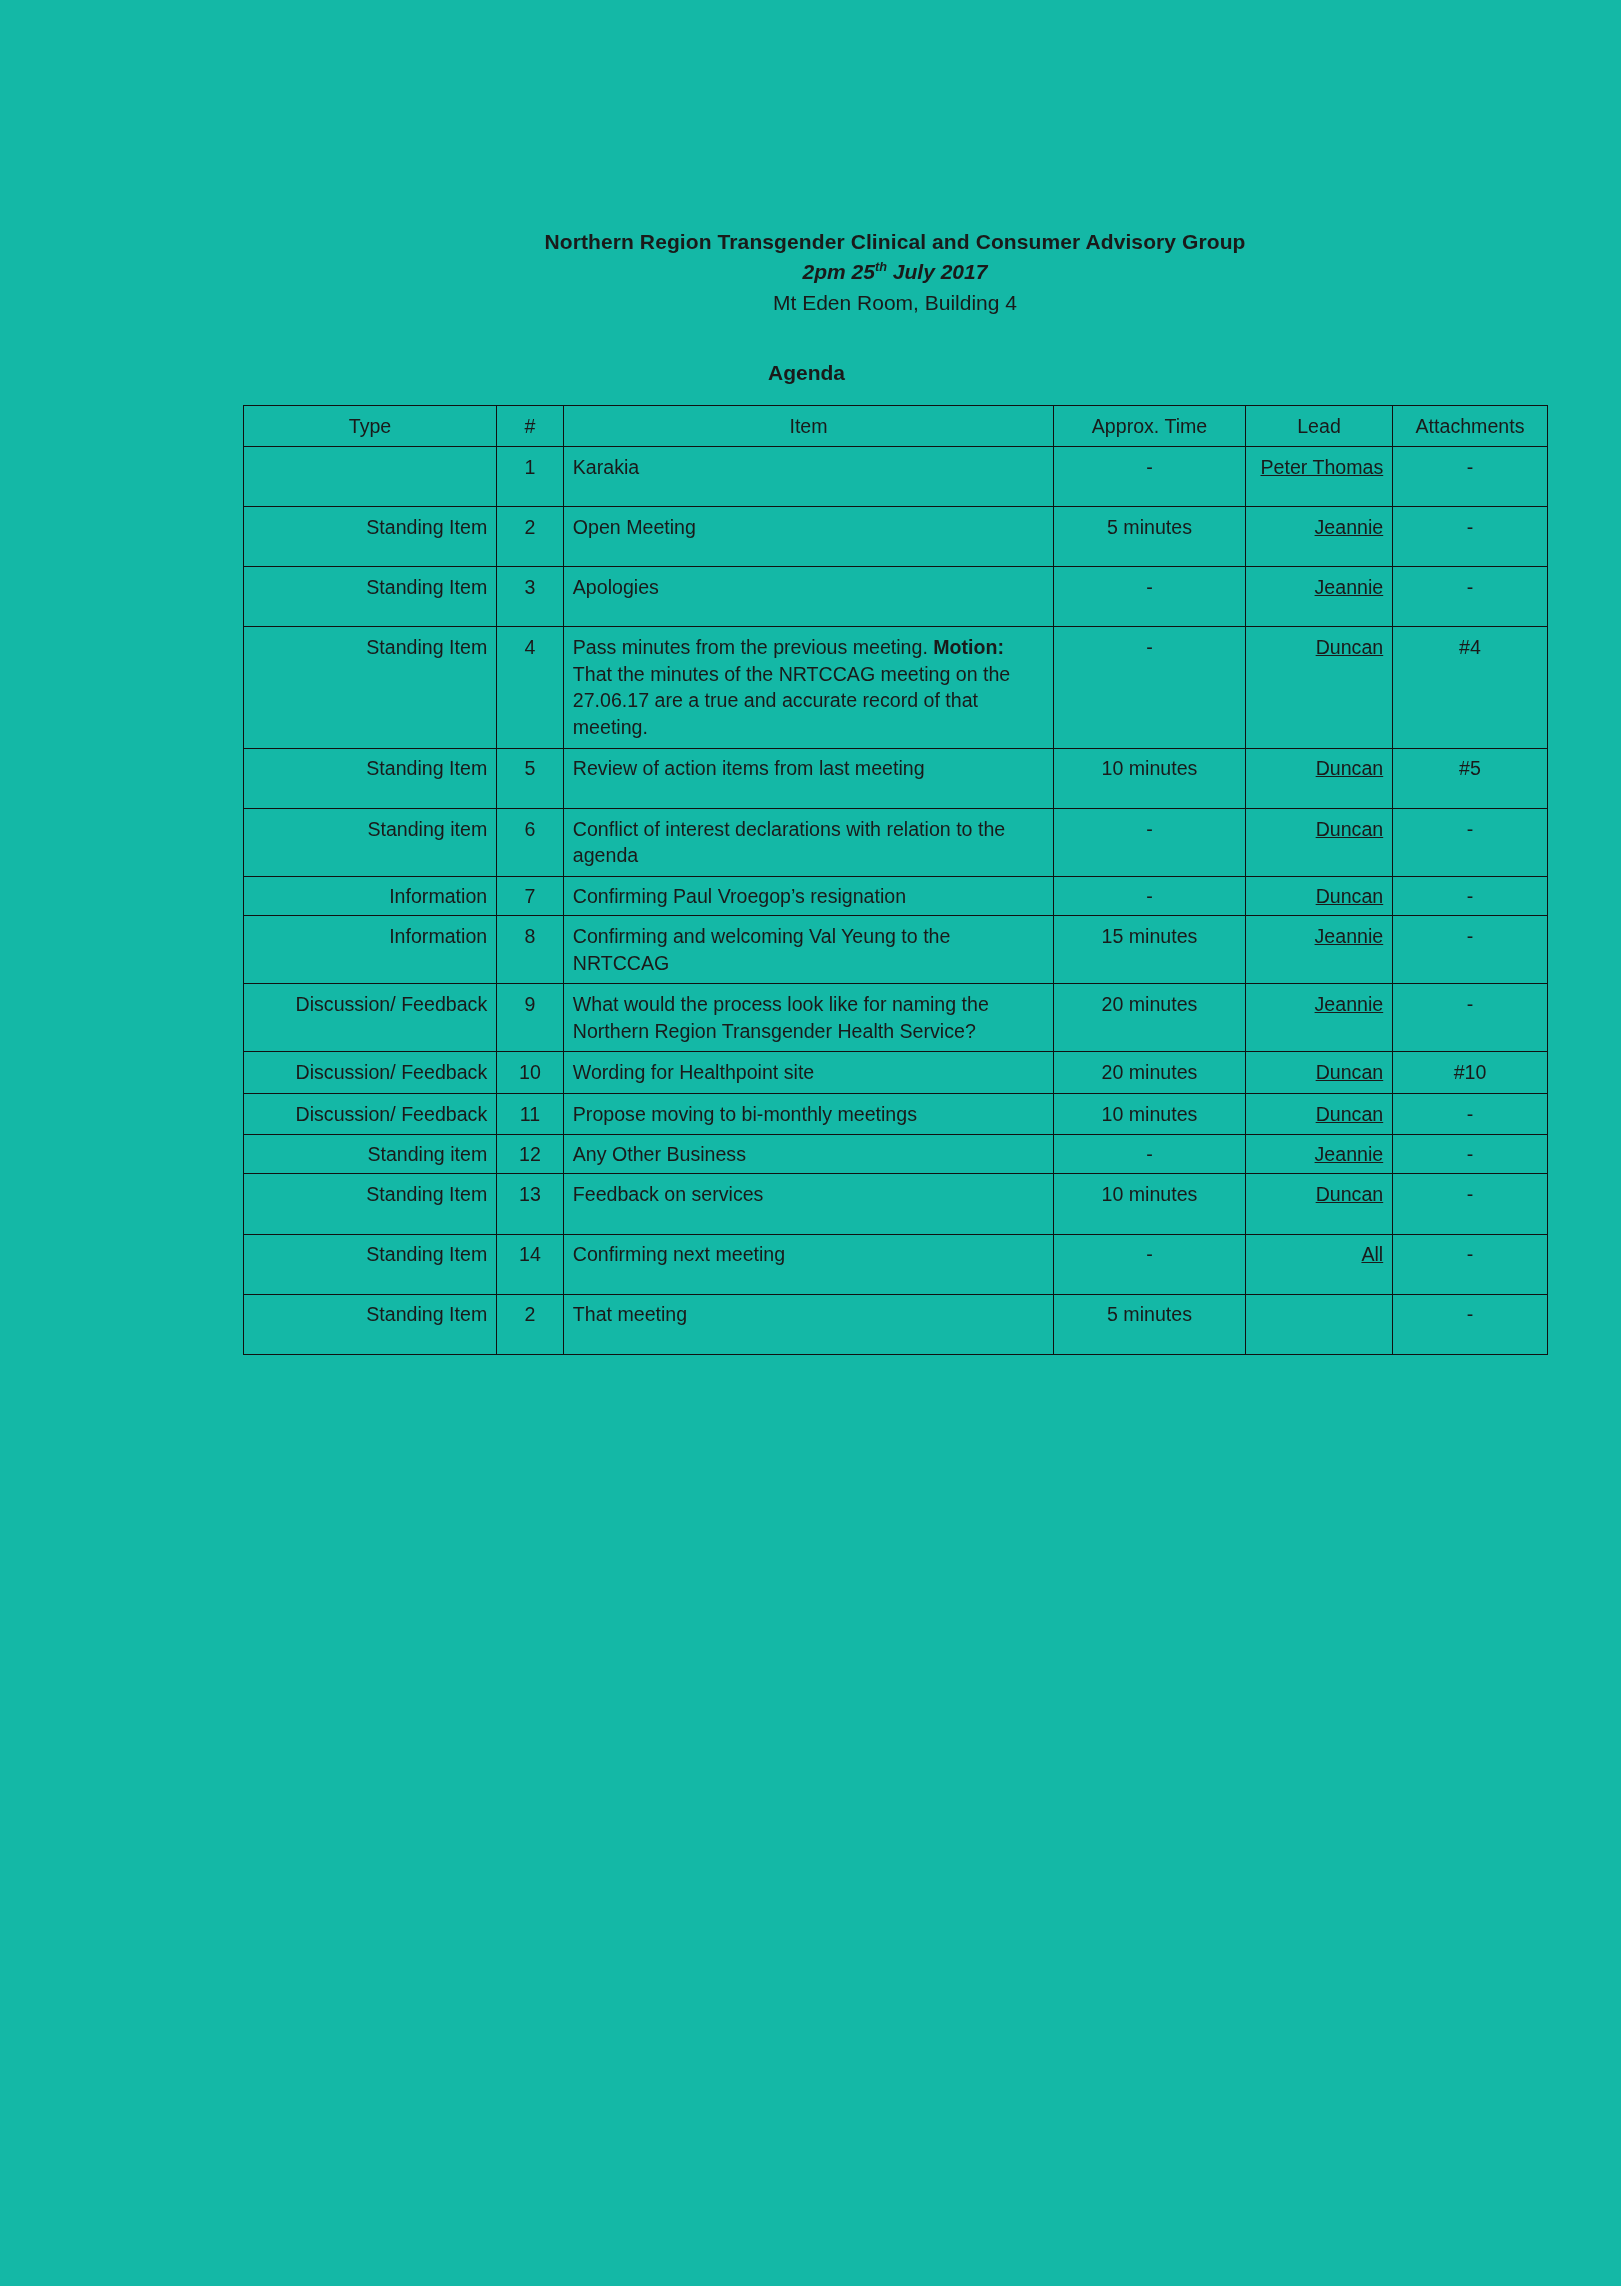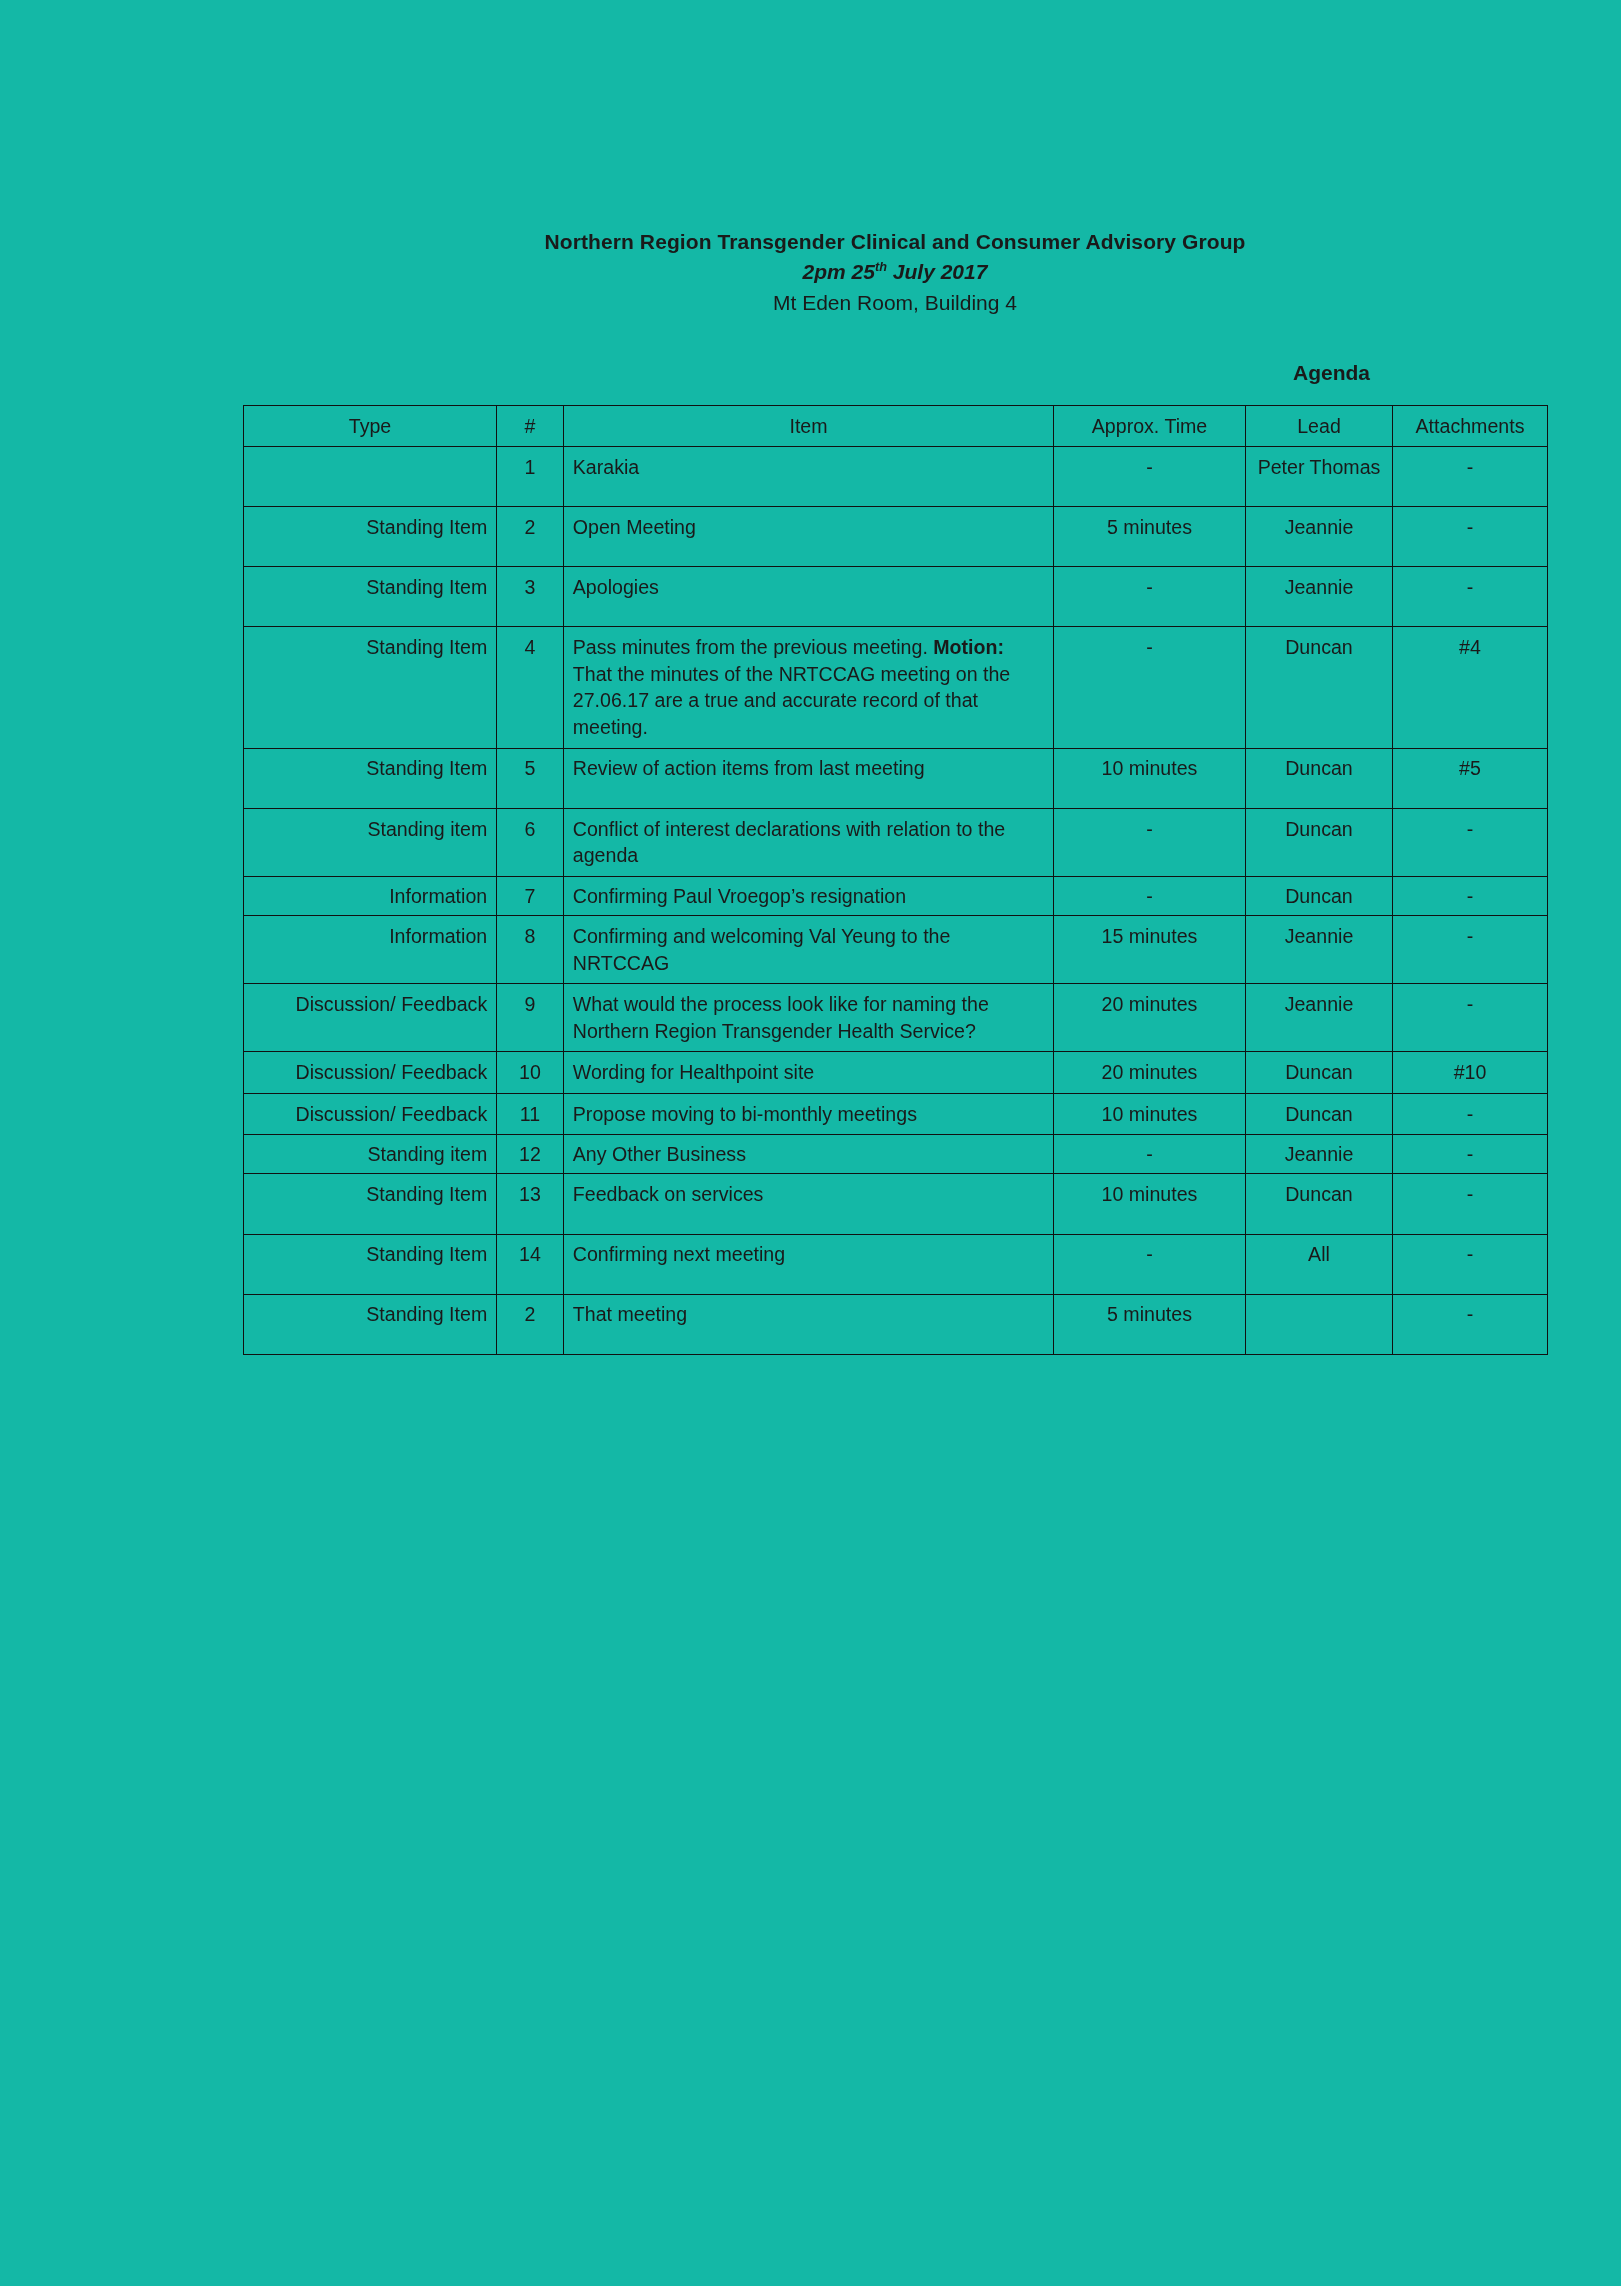--- a/index.html
+++ b/index.html
@@ -50,21 +50,21 @@
     font-size: 12.7px;
     vertical-align: super;
     line-height: 0;
   }
   .heading-line-3 {
     font-size: 21px;
     font-weight: normal;
     line-height: 1.5;
   }
   .agenda-title {
-    text-align: right;
+    text-align: center;
     font-size: 21px;
     font-weight: bold;
     margin-top: 43px;
     margin-bottom: 19.6px;
     width: 1127px;
   }
   table.agenda {
     border-collapse: collapse;
     width: 1304px;
     table-layout: fixed;
@@ -87,21 +87,21 @@
   col.c-num   { width: 67px; }
   col.c-item  { width: 490px; }
   col.c-time  { width: 192px; }
   col.c-lead  { width: 147px; }
   col.c-att   { width: 155px; }
 
   td.type { text-align: right; }
   td.num  { text-align: center; }
   td.item { text-align: left; }
   td.time { text-align: center; }
-  td.lead { text-align: center; }
+  td.lead { text-align: right; text-decoration: underline; }
   td.att  { text-align: center; }
 
   .hrow th { vertical-align: top; }
 
   .motion-label { font-weight: bold; }
 
   
   tr.tall td { padding-bottom: 25.5px; }
   tr.compact td { padding-top: 5.9px; padding-bottom: 5.9px; }
 </style>

